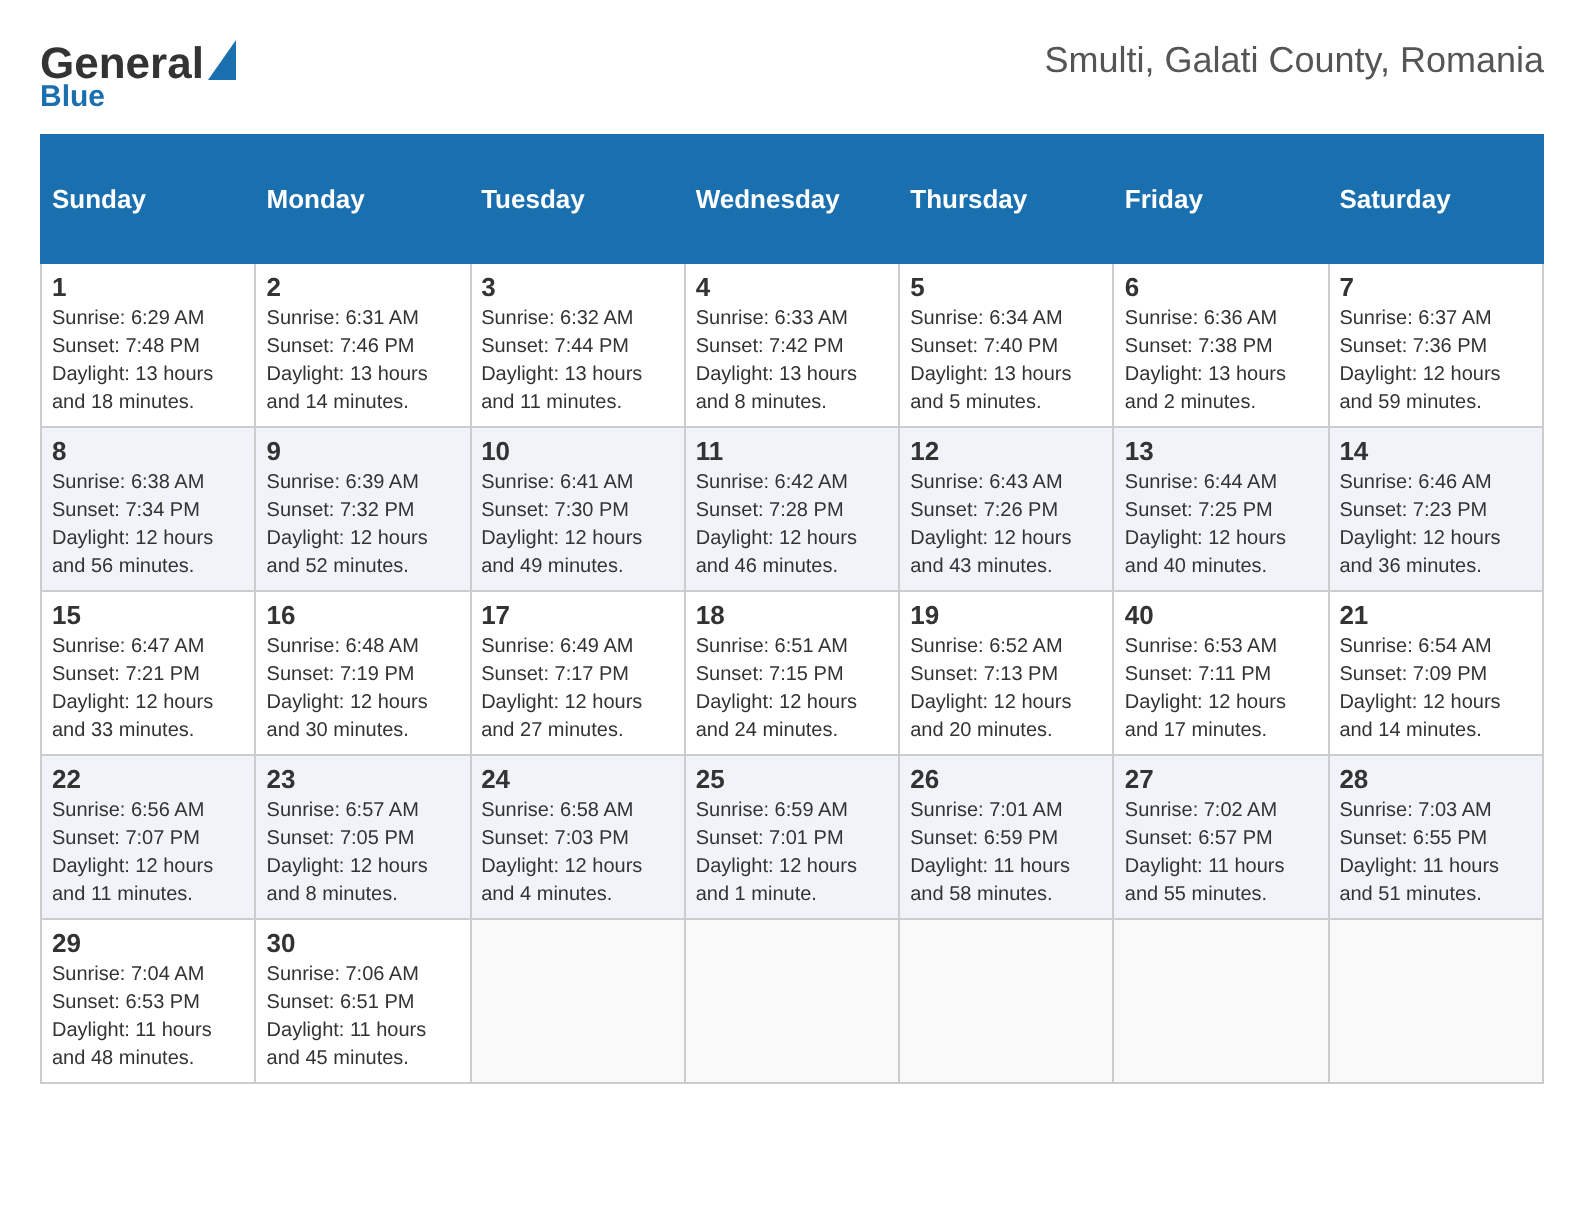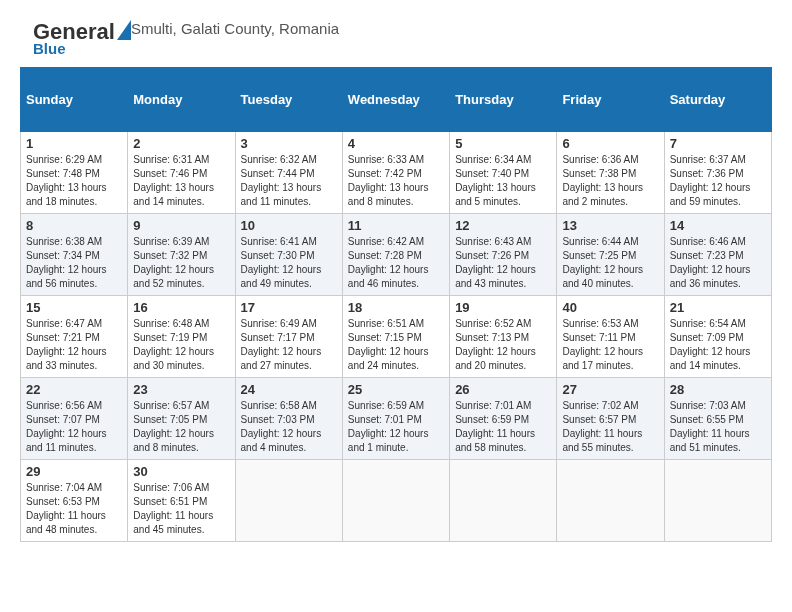--- a/index.html
+++ b/index.html
@@ -5,40 +5,39 @@
     * { box-sizing: border-box; margin: 0; padding: 0; }
     body {
       font-family: Arial, sans-serif;
       background: #fff;
       width: 792px;
       min-height: 612px;
       padding: 20px;
     }
     .header {
       display: flex;
-      justify-content: flex-start;
+      justify-content: space-between;
       align-items: flex-start;
       margin-bottom: 10px;
-      margin-left: 13px;
     }
     .logo {
       display: flex;
       flex-direction: column;
       align-items: flex-start;
     }
     .title-area {
       text-align: right;
     }
     .month-title {
       font-size: 36px;
       font-weight: bold;
       color: #333;
     }
     .location {
-      font-size: 15px;
+      font-size: 18px;
       color: #555;
     }
     table {
       width: 100%;
       border-collapse: collapse;
       font-size: 11px;
     }
     thead tr th {
       background-color: #1a6faf;
       color: #fff;

